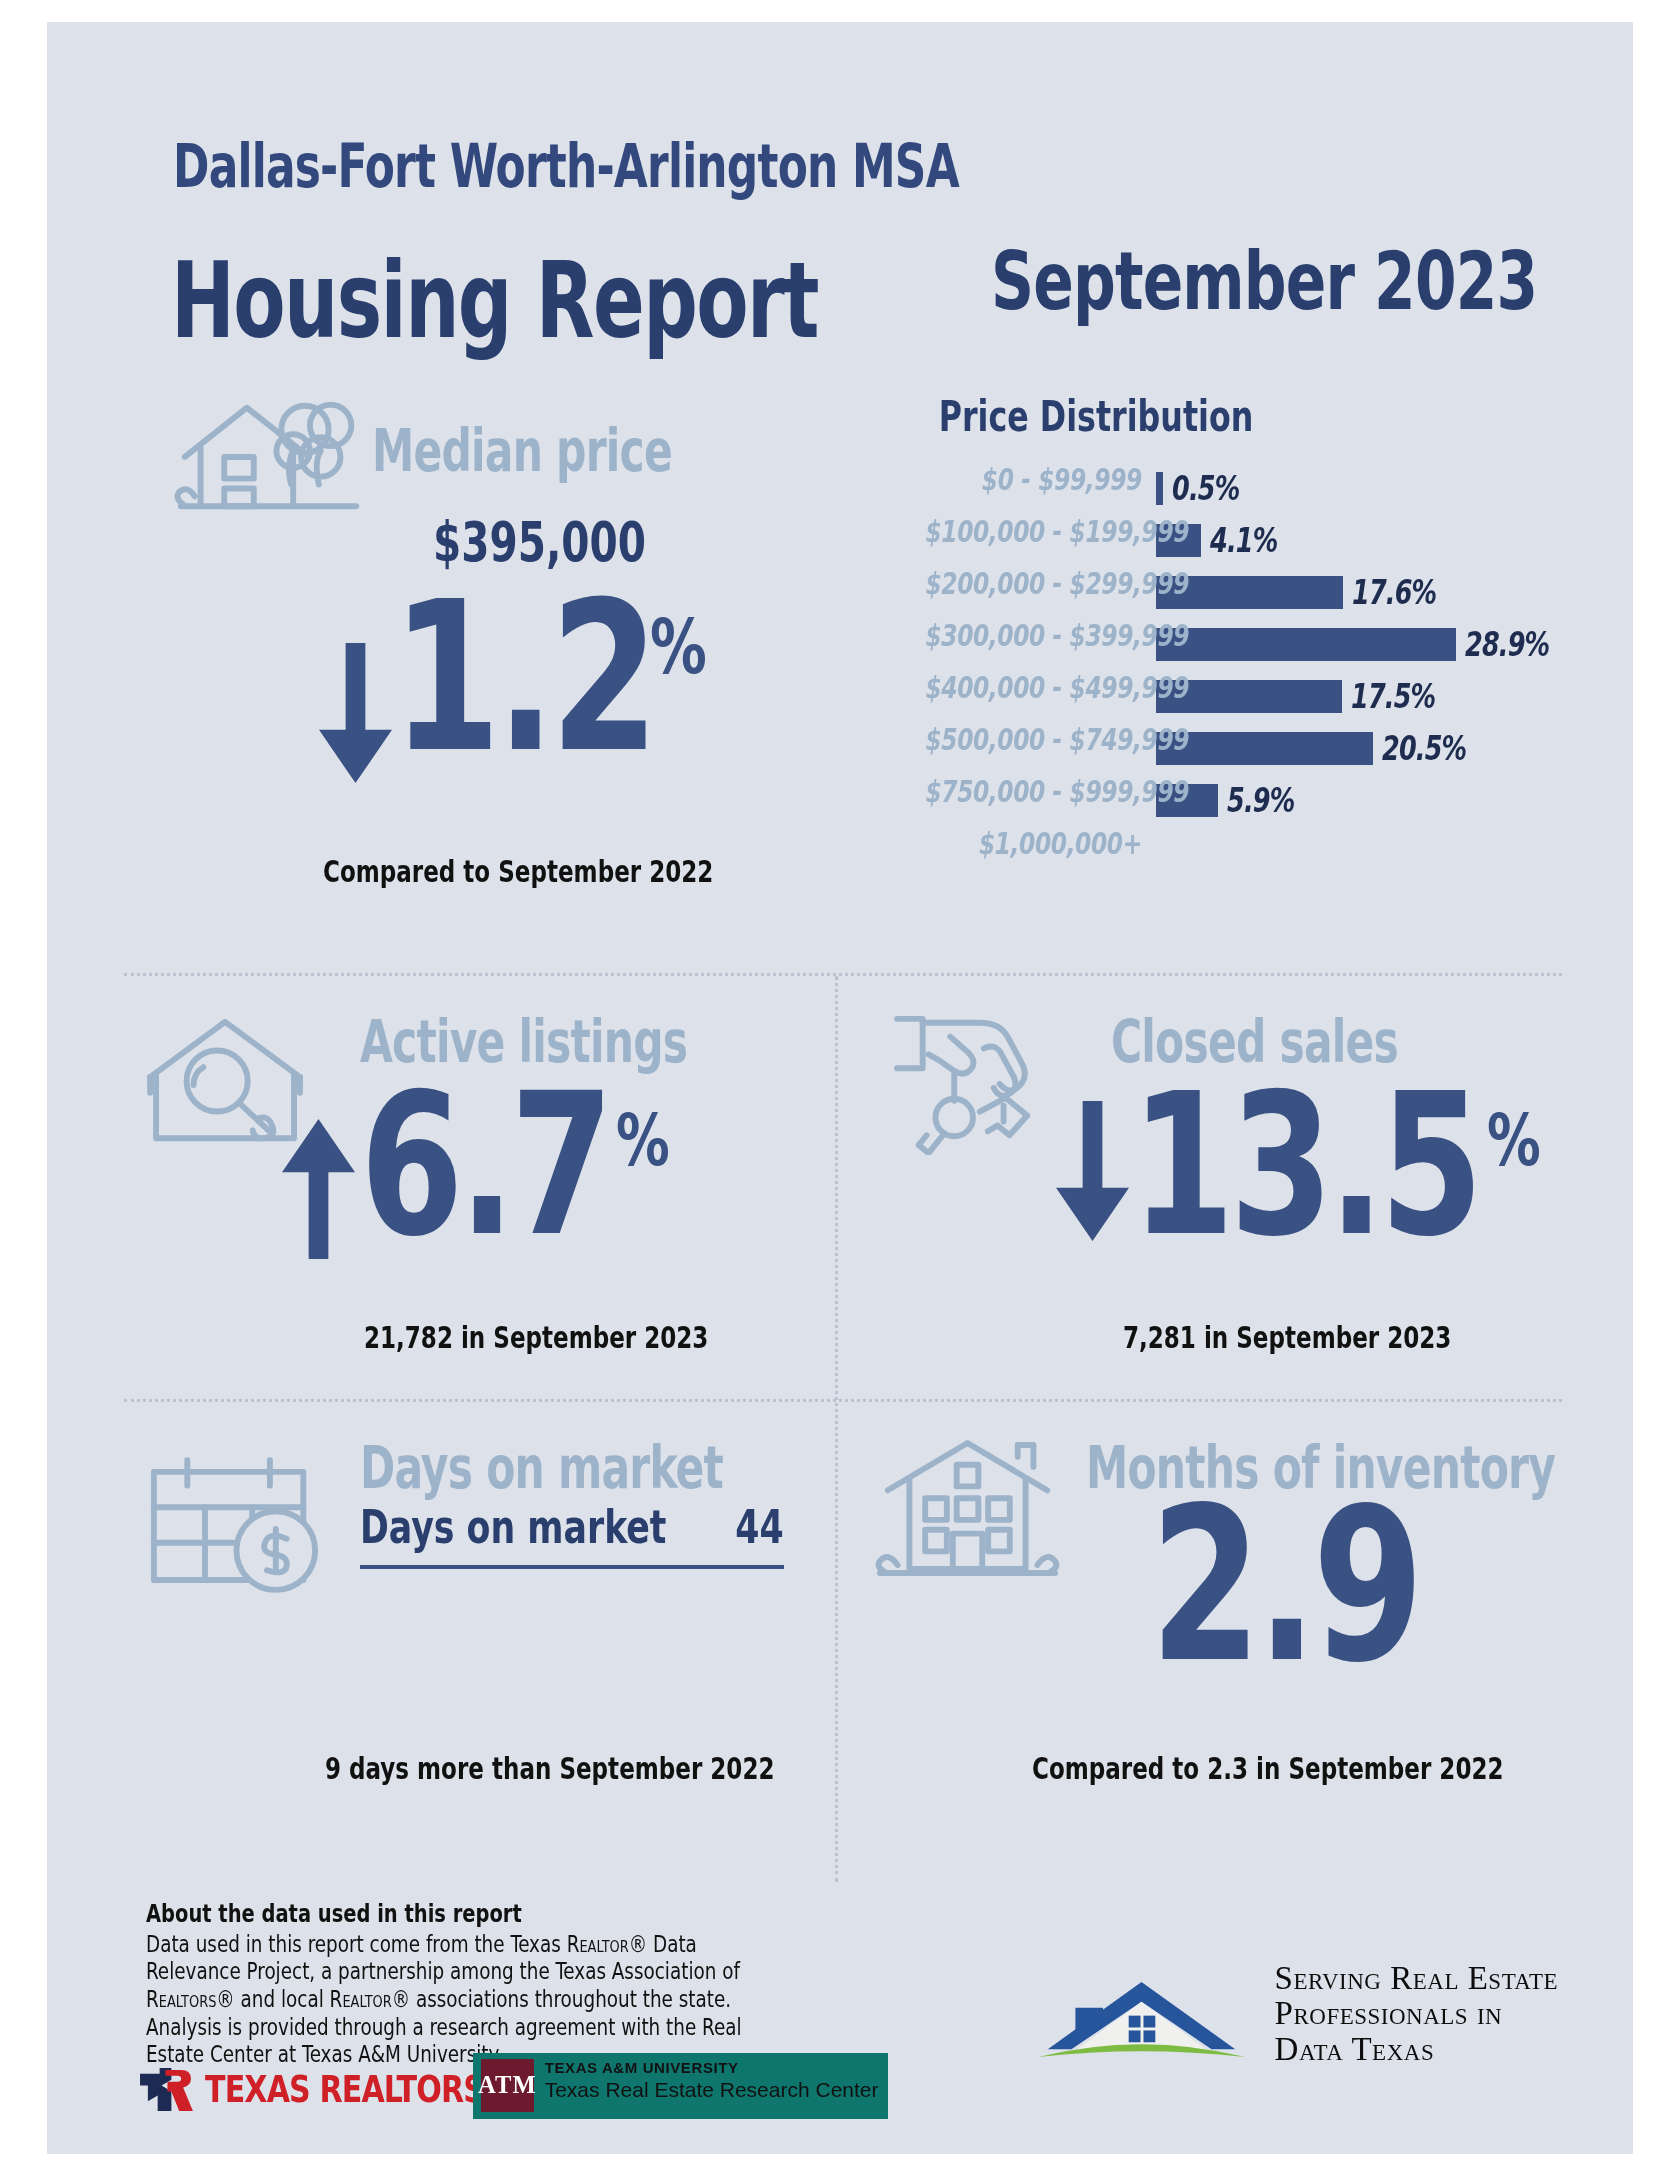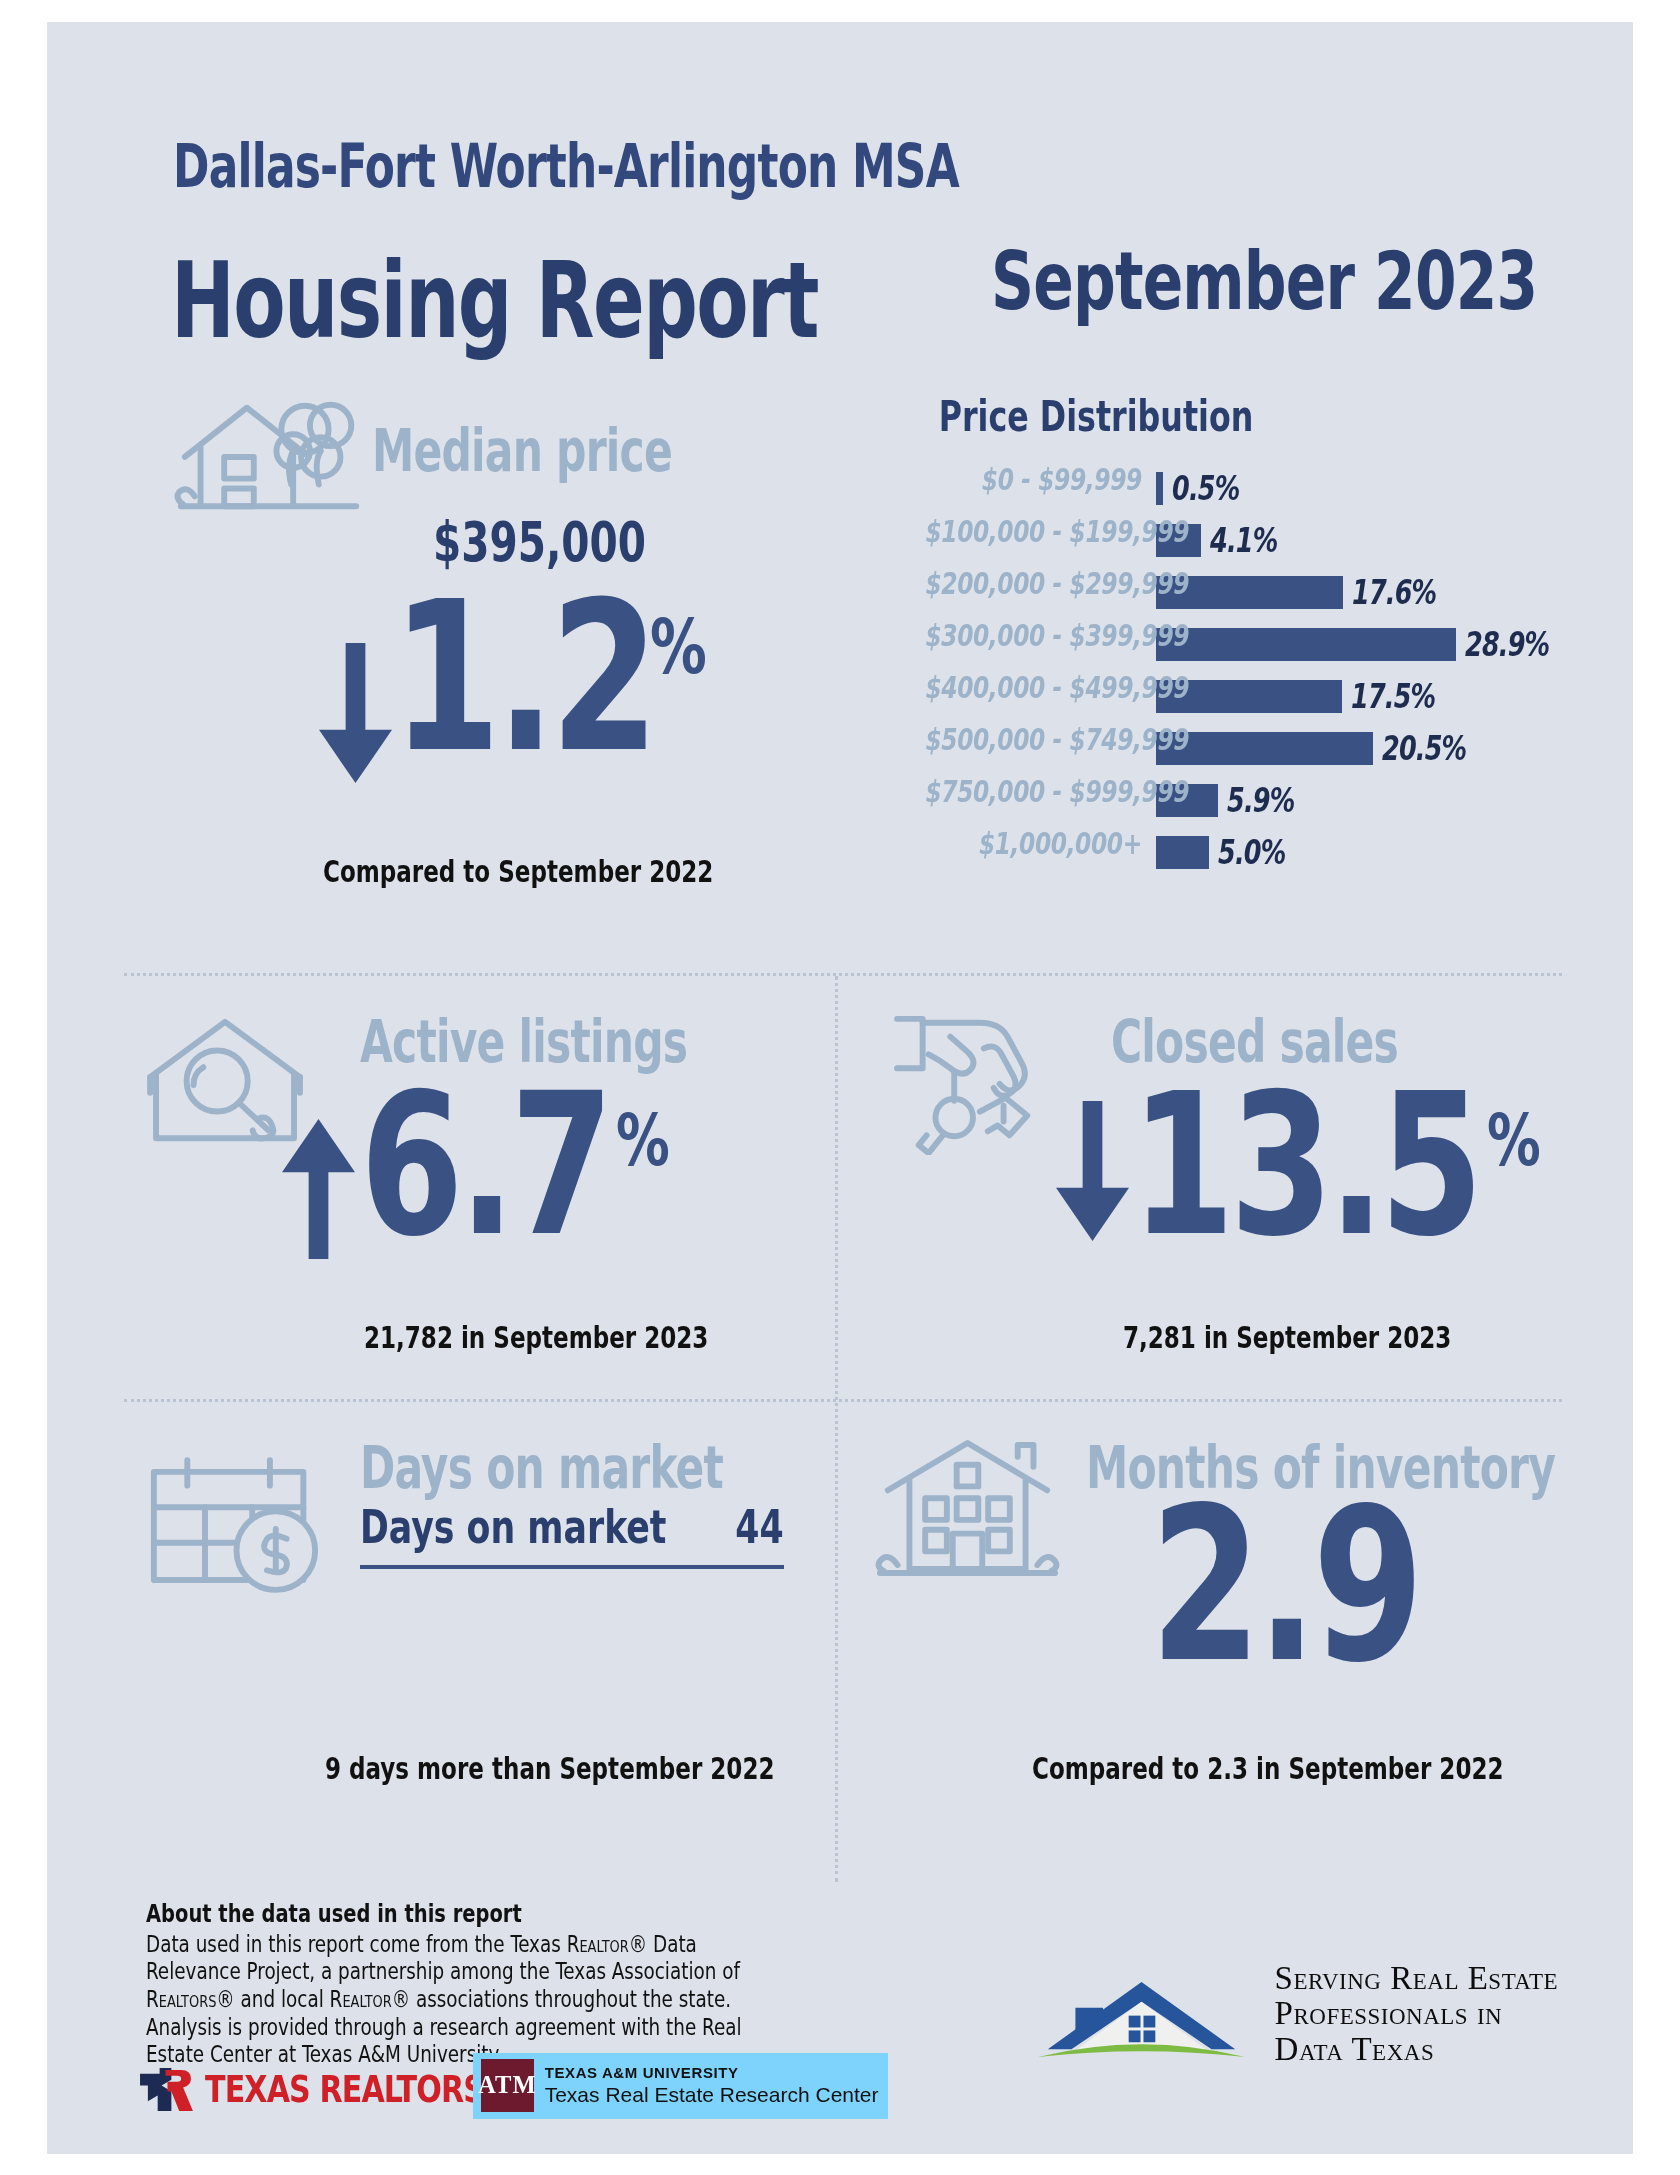--- a/index.html
+++ b/index.html
@@ -139,21 +139,21 @@
   
   #tr-logo{position:absolute;left:91px;top:2044px;display:flex;align-items:center;}
   #tr-mark{position:relative;width:55px;height:47px;margin-right:11.8px;}
   #tr-text{
     font-size:38px;font-weight:bold;color:#cf2027;letter-spacing:-1px;
     transform:scaleX(.88);transform-origin:left center;white-space:nowrap;
   }
   
   #tam-logo{
     position:absolute;left:426px;top:2031px;
-    background:#7dd3fc;padding:5.9px 9.9px 7.9px 7.9px;display:flex;align-items:center;
+    background:#0f766e;padding:5.9px 9.9px 7.9px 7.9px;display:flex;align-items:flex-start;
   }
   #tam-mark{
     width:53px;height:53px;background:#6d1a2e;color:#fff;
     display:flex;align-items:center;justify-content:center;
     font-size:24.6px;font-weight:bold;letter-spacing:1px;
     font-family:"Liberation Serif",serif;
   }
   #tam-txt{margin-left:10.8px;}
   #tam-l1{font-size:15px;font-weight:bold;color:#111;letter-spacing:0.6px;}
   #tam-l2{font-size:21px;color:#111;margin-top:2px;}
@@ -265,24 +265,20 @@
       <div class="pd-row">
         <div class="pd-cat cond">$750,000 - $999,999</div>
         <div class="pd-barwrap">
             <div class="pd-bar" style="width:62px;"></div>
         <div class="pd-val cond">5.9%</div>
           </div>
       </div>
 
       <div class="pd-row">
         <div class="pd-cat cond">$1,000,000+</div>
-        <div class="pd-barwrap">
-            <div class="pd-bar" style="width:53px;"></div>
-        <div class="pd-val cond">5.0%</div>
-          </div>
       </div>
     </div>
 
     <div class="hdiv" style="left:77px;top:951px;width:1438px;"></div>
     <div class="hdiv" style="left:77px;top:1377px;width:1438px;"></div>
     <div class="vdiv" style="left:788px;top:954px;height:906px;"></div>
 
     <div style="position:absolute;left:99px;top:990px;">
       <svg width="163" height="138" viewBox="0 0 165 140">
         <g fill="none" stroke="#9db3ca" stroke-width="6" stroke-linecap="round" stroke-linejoin="round">

